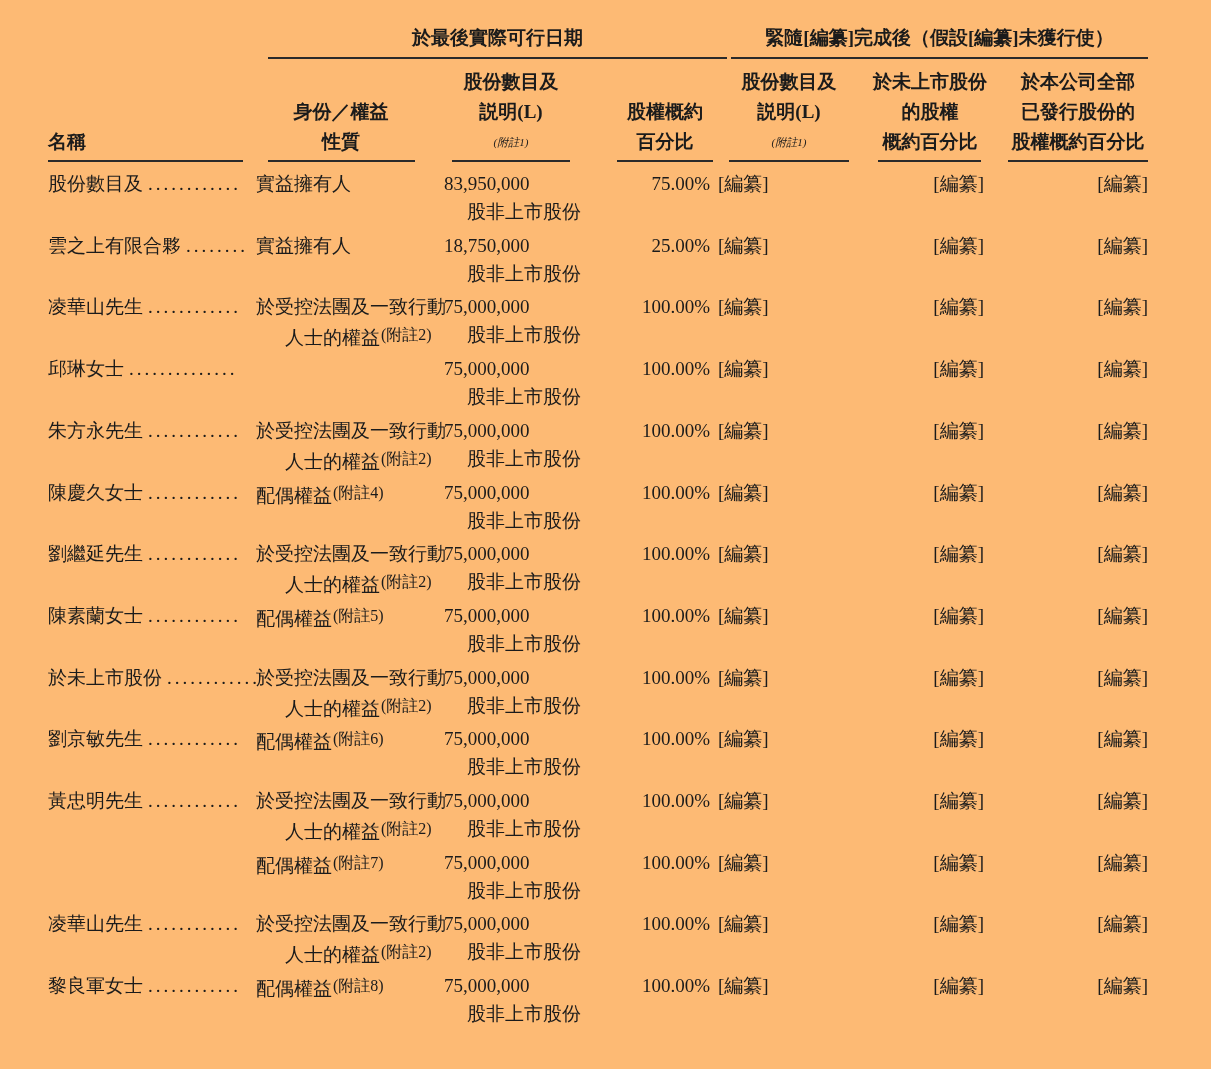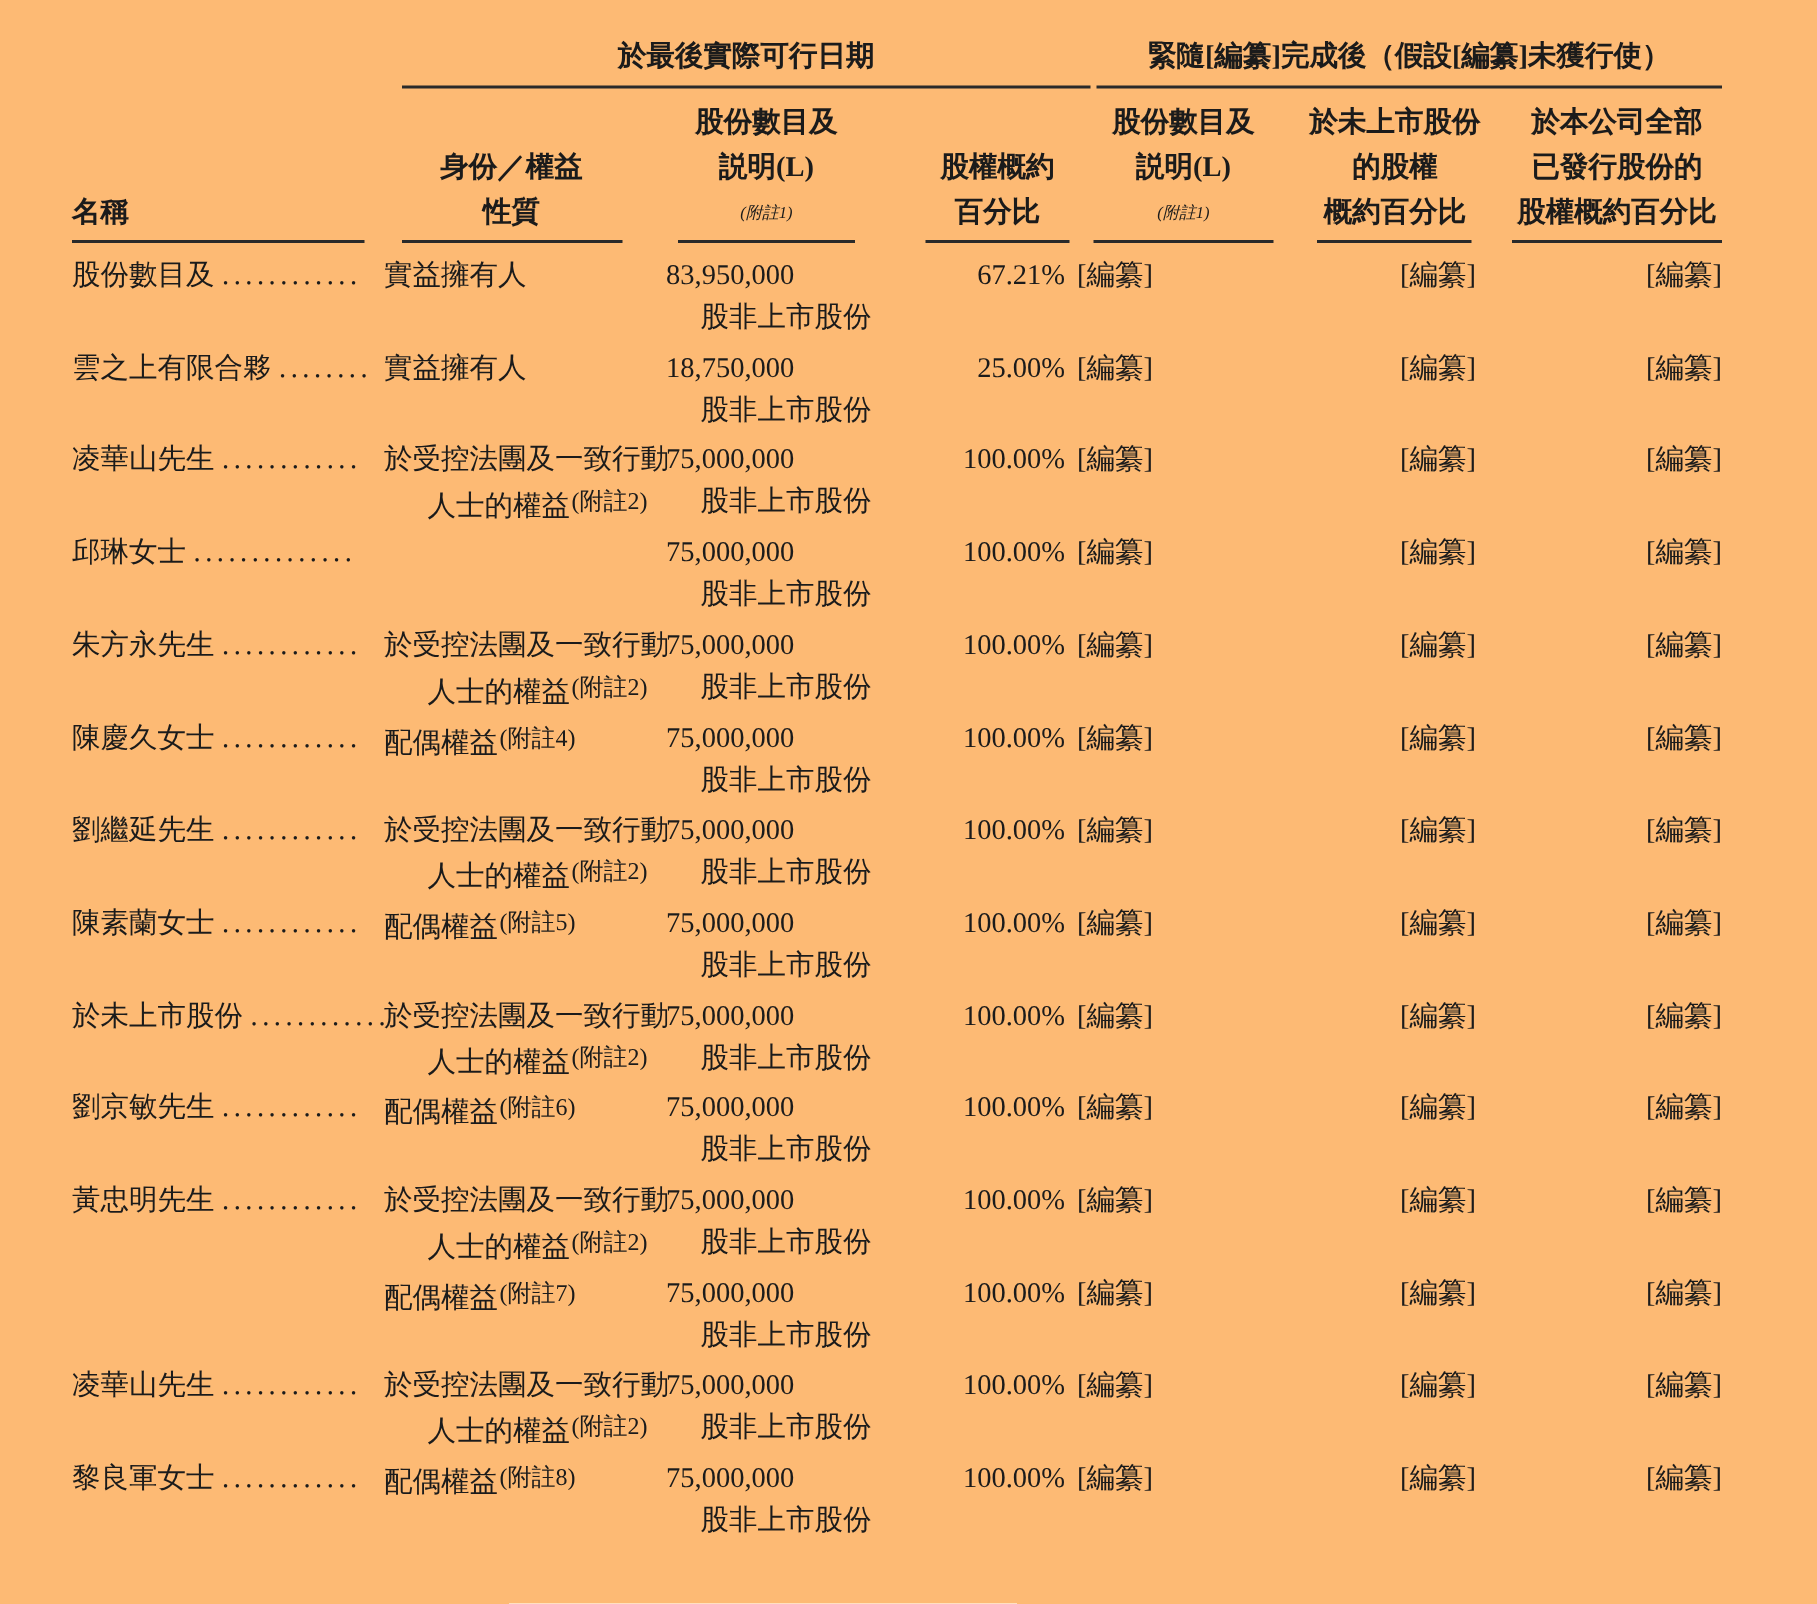--- a/index.html
+++ b/index.html
@@ -93,21 +93,21 @@
       <div class="cell c-name">
         <span class="name">股份數目及</span><span class="dots">............</span>
       </div>
       <div class="cell c-identity">
           <div class=""><span>實益擁有人</span></div>
         </div>
       <div class="cell c-shares">
         <div class="num">83,950,000</div>
         <div class="share-class indent2">股非上市股份</div>
       </div>
-      <div class="cell c-pct">67.21%</div>
+      <div class="cell c-pct">75.00%</div>
       <div class="cell c-ed1 redacted">[編纂]</div>
       <div class="cell c-ed2 redacted">[編纂]</div>
       <div class="cell c-ed3 redacted">[編纂]</div>
     </div>
 
     <div class="row" style="top: 231.7px;">
       <div class="cell c-name">
         <span class="name">雲之上有限合夥</span><span class="dots">........</span>
       </div>
       <div class="cell c-identity">

